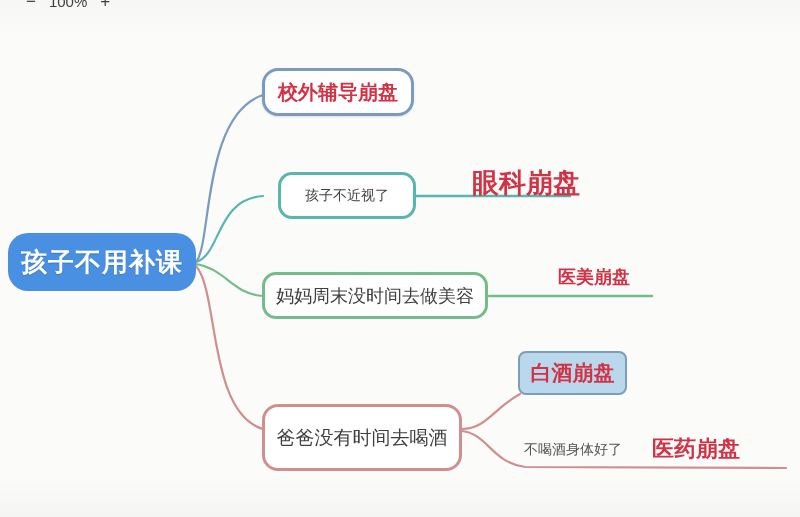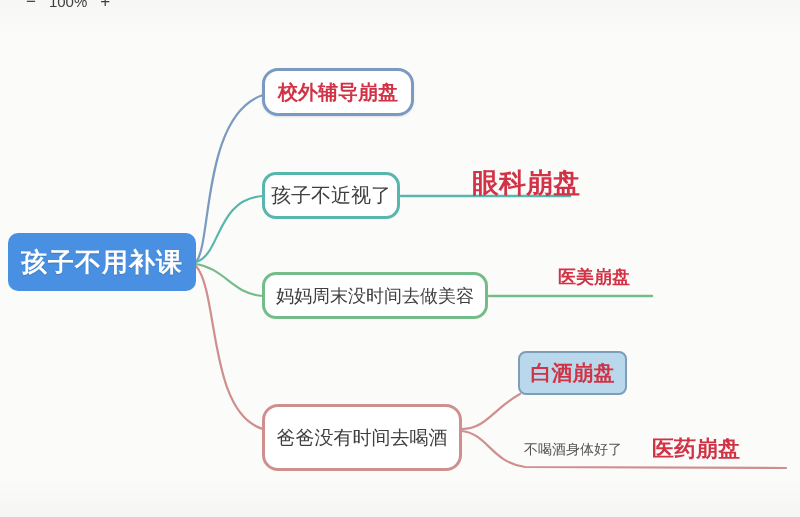--- a/index.html
+++ b/index.html
@@ -32,37 +32,37 @@
     display: flex;
     align-items: center;
     justify-content: center;
     box-sizing: border-box;
     background: #ffffff;
     white-space: nowrap;
   }
   .root {
     left: 8px; top: 233px; width: 188px; height: 58px;
     background: #4a90e2;
-    border-radius: 10px;
+    border-radius: 20px;
     color: #ffffff;
     font-size: 26px;
     font-weight: bold;
     letter-spacing: 1px;
     text-shadow: 0 1px 1px rgba(40,80,140,.35);
   }
   .b1 {
     left: 262px; top: 68px; width: 152px; height: 48px;
     border: 3px solid #7b9ac0; border-radius: 16px;
     color: #d23245; font-weight: bold; font-size: 20px;
     box-shadow: 0 1px 2px rgba(120,140,170,.25);
   }
   .b2 {
-    left: 262px; top: 172px; width: 138px; height: 47px;
+    left: 278px; top: 172px; width: 138px; height: 47px;
     border: 3px solid #57b6ae; border-radius: 14px;
-    color: #3f3f3f; font-size: 20px;
+    color: #3f3f3f; font-size: 14px;
   }
   .b3 {
     left: 262px; top: 272px; width: 226px; height: 47px;
     border: 3px solid #74bd88; border-radius: 14px;
     color: #3f3f3f; font-size: 18px; text-align: right;
   }
   .b4 {
     left: 262px; top: 404px; width: 200px; height: 67px;
     border: 3px solid #cf8f8f; border-radius: 16px;
     color: #3f3f3f; font-size: 19px;

